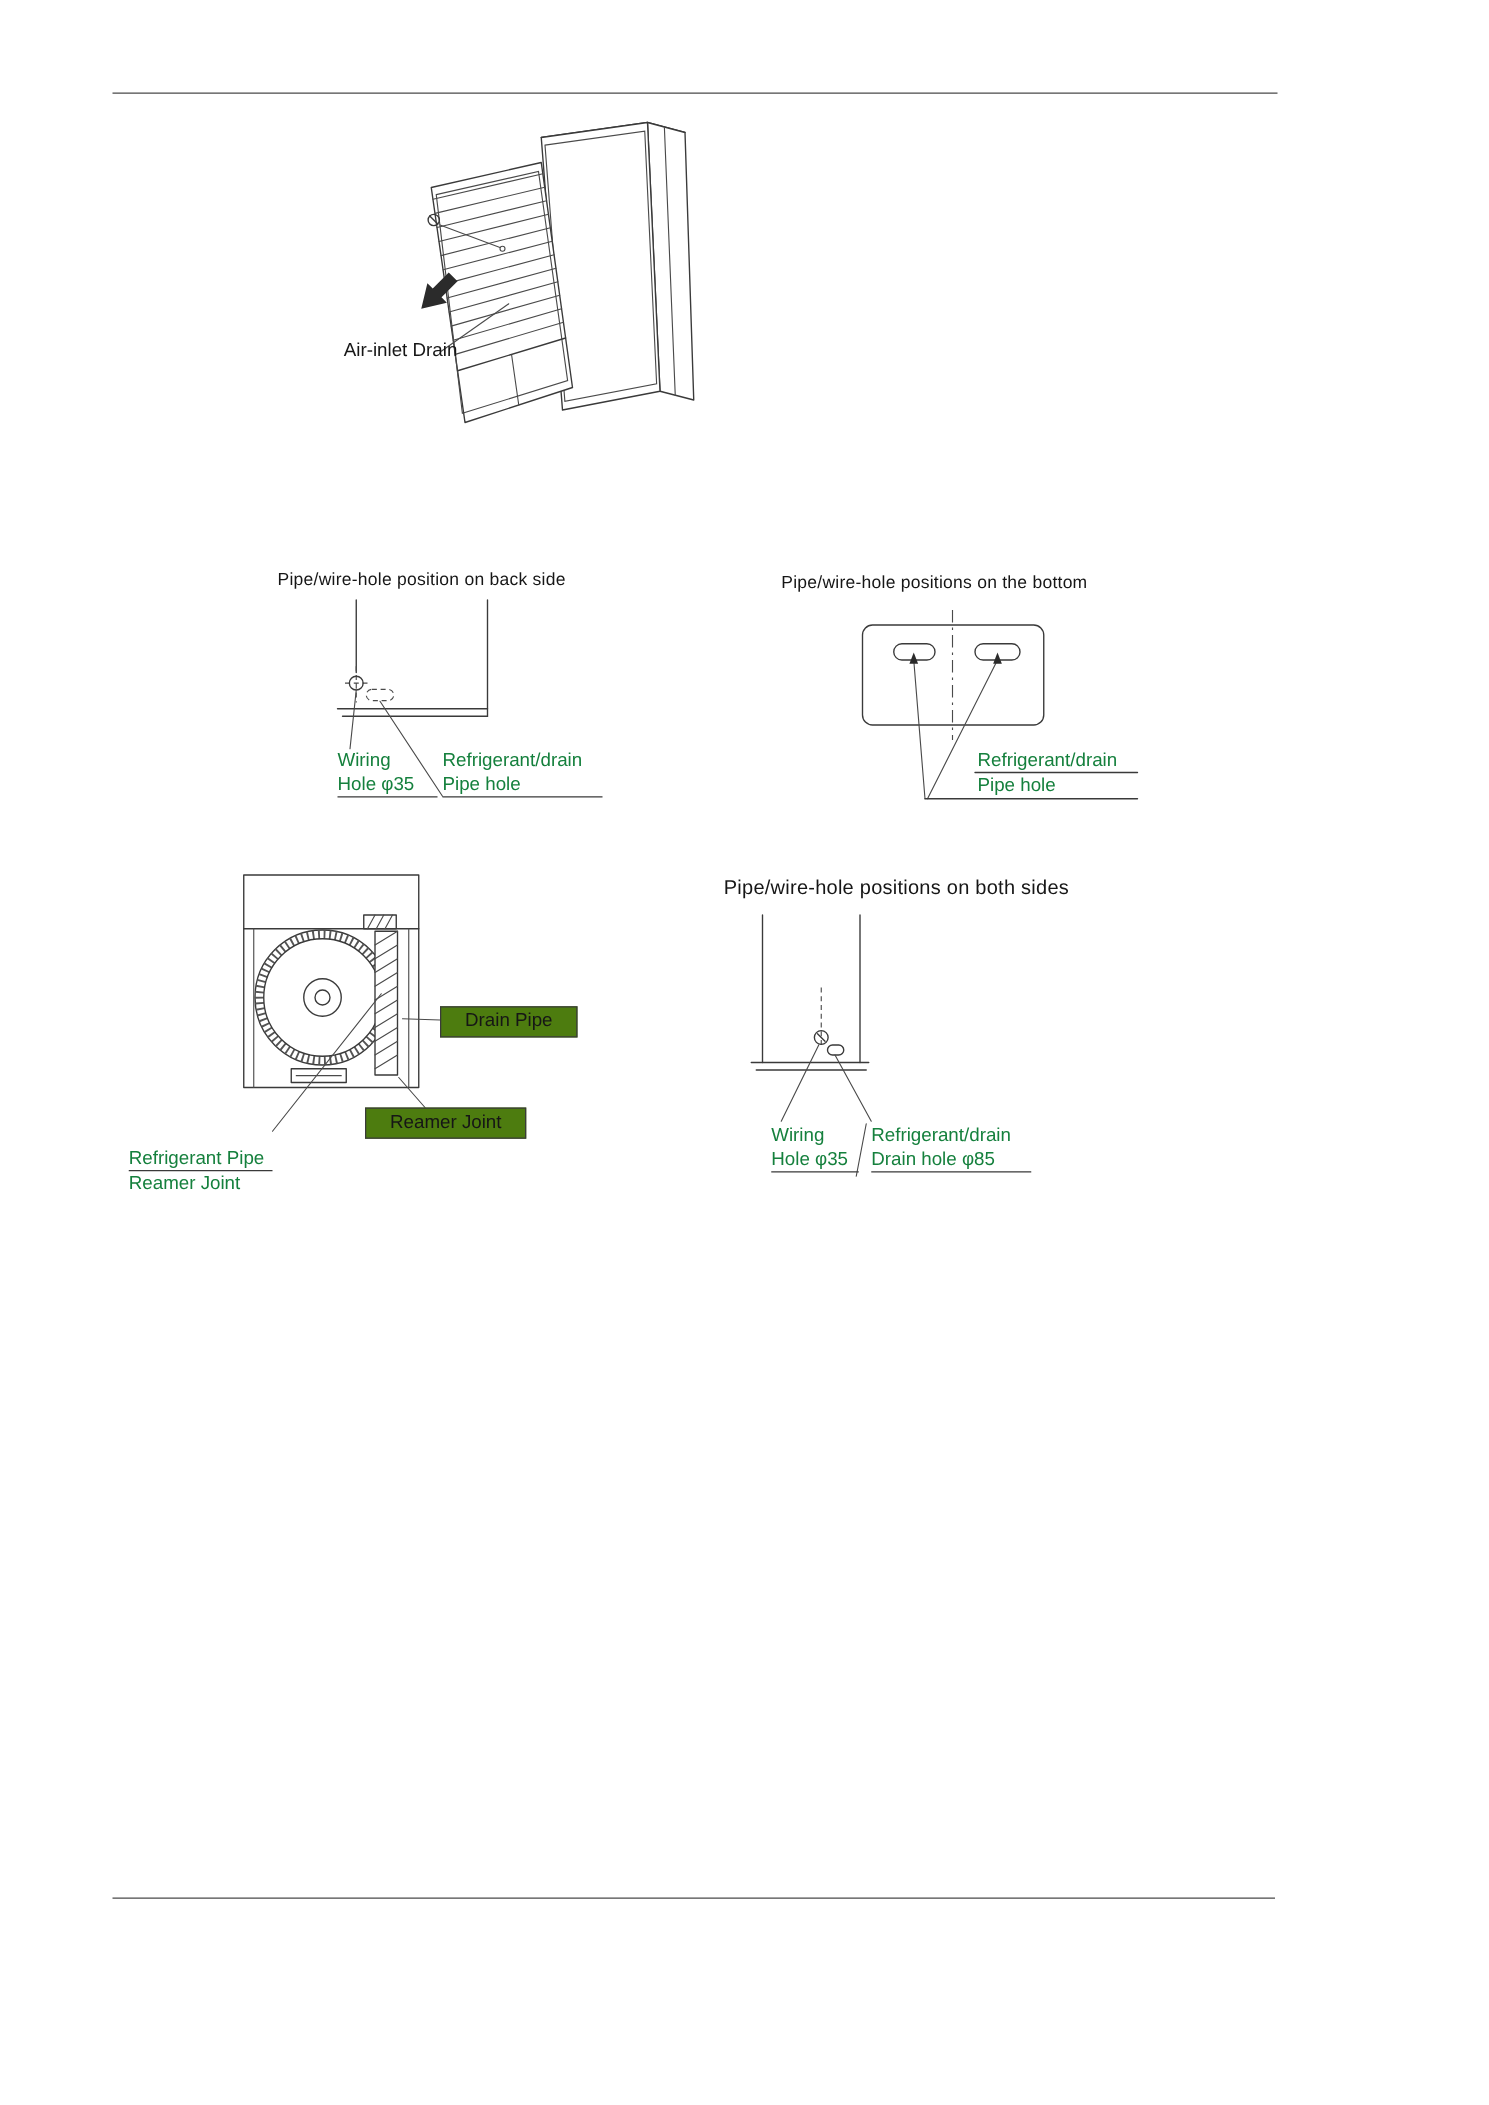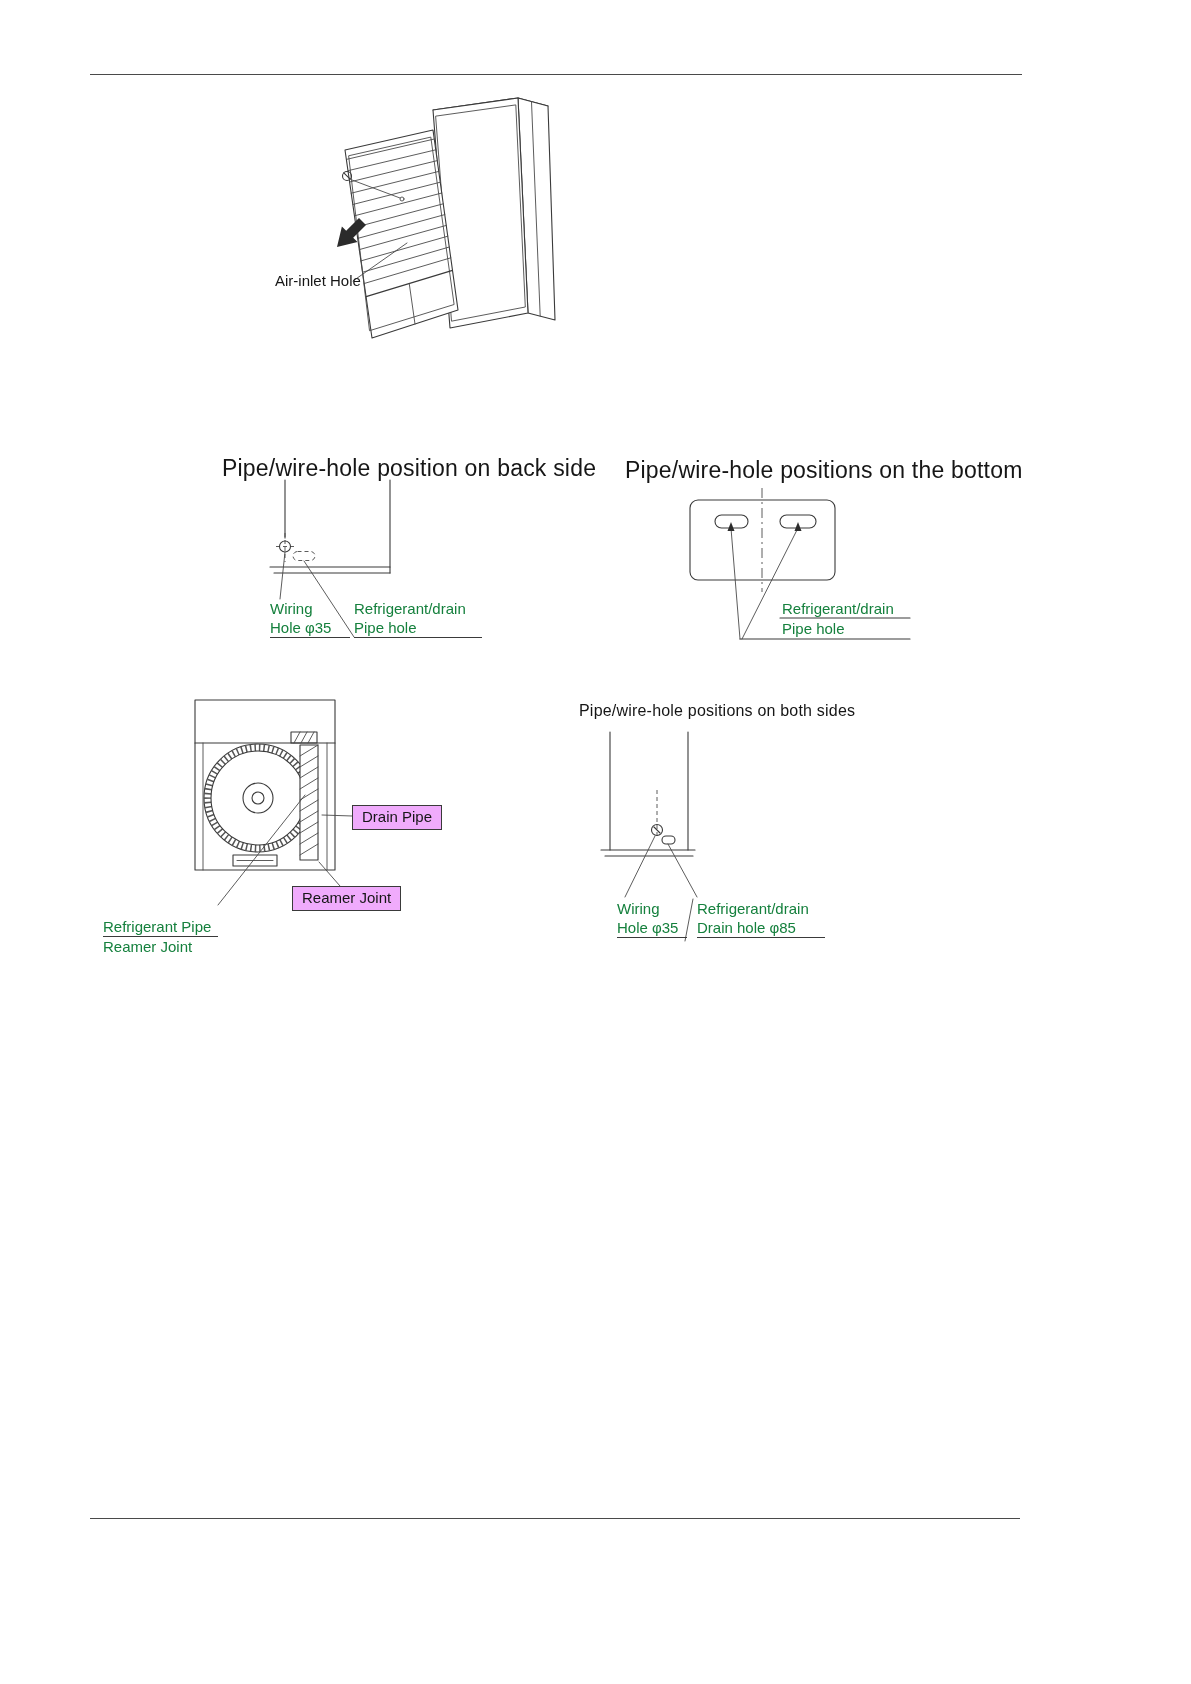--- a/index.html
+++ b/index.html
@@ -4,29 +4,29 @@
 <style>
   * { margin:0; padding:0; box-sizing:border-box; }
   html,body { background:#ffffff; }
   body {
     width:1191px; height:1684px; position:relative;
     font-family:"Liberation Sans","DejaVu Sans",sans-serif;
     color:#111;
   }
   .rule { position:absolute; height:1px; background:#4a4a4a; }
   .fig-svg { position:absolute; overflow:visible; }
-  .fig-title { position:absolute; font-size:23px; letter-spacing:0.2px; white-space:nowrap; color:#161616; }
+  .fig-title { position:absolute; font-size:14px; letter-spacing:0.2px; white-space:nowrap; color:#161616; }
   .fig-title.small { font-size:16px;margin-left:26px; }
   .lbl { position:absolute; font-size:15px; line-height:19px; white-space:nowrap; color:#15803d; }
   .lbl .line { display:block; }
   .lbl.ul-block { border-bottom:1.5px solid #3a3a3a; }
   .lbl .u { border-bottom:1.5px solid #3a3a3a; }
   .boxed {
     position:absolute; font-size:15px; line-height:18px; white-space:nowrap;
-    border:1.3px solid #3a3a3a; padding:2px 9px 3px; background:#f0abfc; color:#161616;
+    border:1.3px solid #3a3a3a; padding:2px 19px 3px; background:#4d7c0f; color:#161616;
   }
   .caption { position:absolute; font-size:15px; white-space:nowrap; color:#161616; }
   
   .ln   { fill:none; stroke:#3a3a3a; stroke-width:1.1; stroke-linecap:round; stroke-linejoin:round; }
   .thin { fill:none; stroke:#4a4a4a; stroke-width:0.9; stroke-linecap:round; }
   .wf   { fill:#ffffff; stroke:#3a3a3a; stroke-width:1.1; stroke-linejoin:round; }
   .solid{ fill:#2b2b2b; stroke:none; }
   .dash { fill:none; stroke:#4a4a4a; stroke-width:0.9; stroke-dasharray:4 3; }
   .dashdot { fill:none; stroke:#4a4a4a; stroke-width:0.9; stroke-dasharray:10 4 2 4; }
   .ring { fill:none; stroke:#555; stroke-width:7; stroke-dasharray:1.5 3; }
@@ -54,21 +54,21 @@
     <circle class="thin" cx="152" cy="111" r="2"></circle>
   </g>
   <g>
     <circle class="ln" cx="97" cy="88" r="4.5"></circle>
     <path class="ln" d="M93.8,84.8 L100.2,91.2"></path>
     <path class="thin" d="M102,92 L150,110"></path>
   </g>
   <polygon class="solid" points="87,159 107.5,154.1 103.2,149.8 116,137 109,130 96.2,142.8 91.9,138.5"></polygon>
   <path class="thin" d="M103,193 L157,155"></path>
 </svg>
-<div class="caption" style="left:275px; top:272px;">Air-inlet Hole</div>
+<div class="caption" style="left:275px; top:272px;">Air-inlet Drain</div>
 
 <div class="fig-title" style="left:222px; top:455px;">Pipe/wire-hole position on back side</div>
 <svg class="fig-svg" style="left:230px; top:478px;" width="260" height="175" viewBox="0 0 260 175">
   <path class="ln" d="M160,2 L160,95"></path>
   <path class="ln" d="M40,89 L160,89"></path>
   <path class="ln" d="M44,95 L160,95"></path>
   <path class="ln" d="M55,2 L55,60"></path>
   <path class="dash" d="M55,55 L55,84 M46,68.5 L64,68.5"></path>
   <circle class="ln" cx="55" cy="68.5" r="5.5"></circle>
   <rect class="dash" x="63" y="73.5" width="22" height="9" rx="4.5"></rect>

